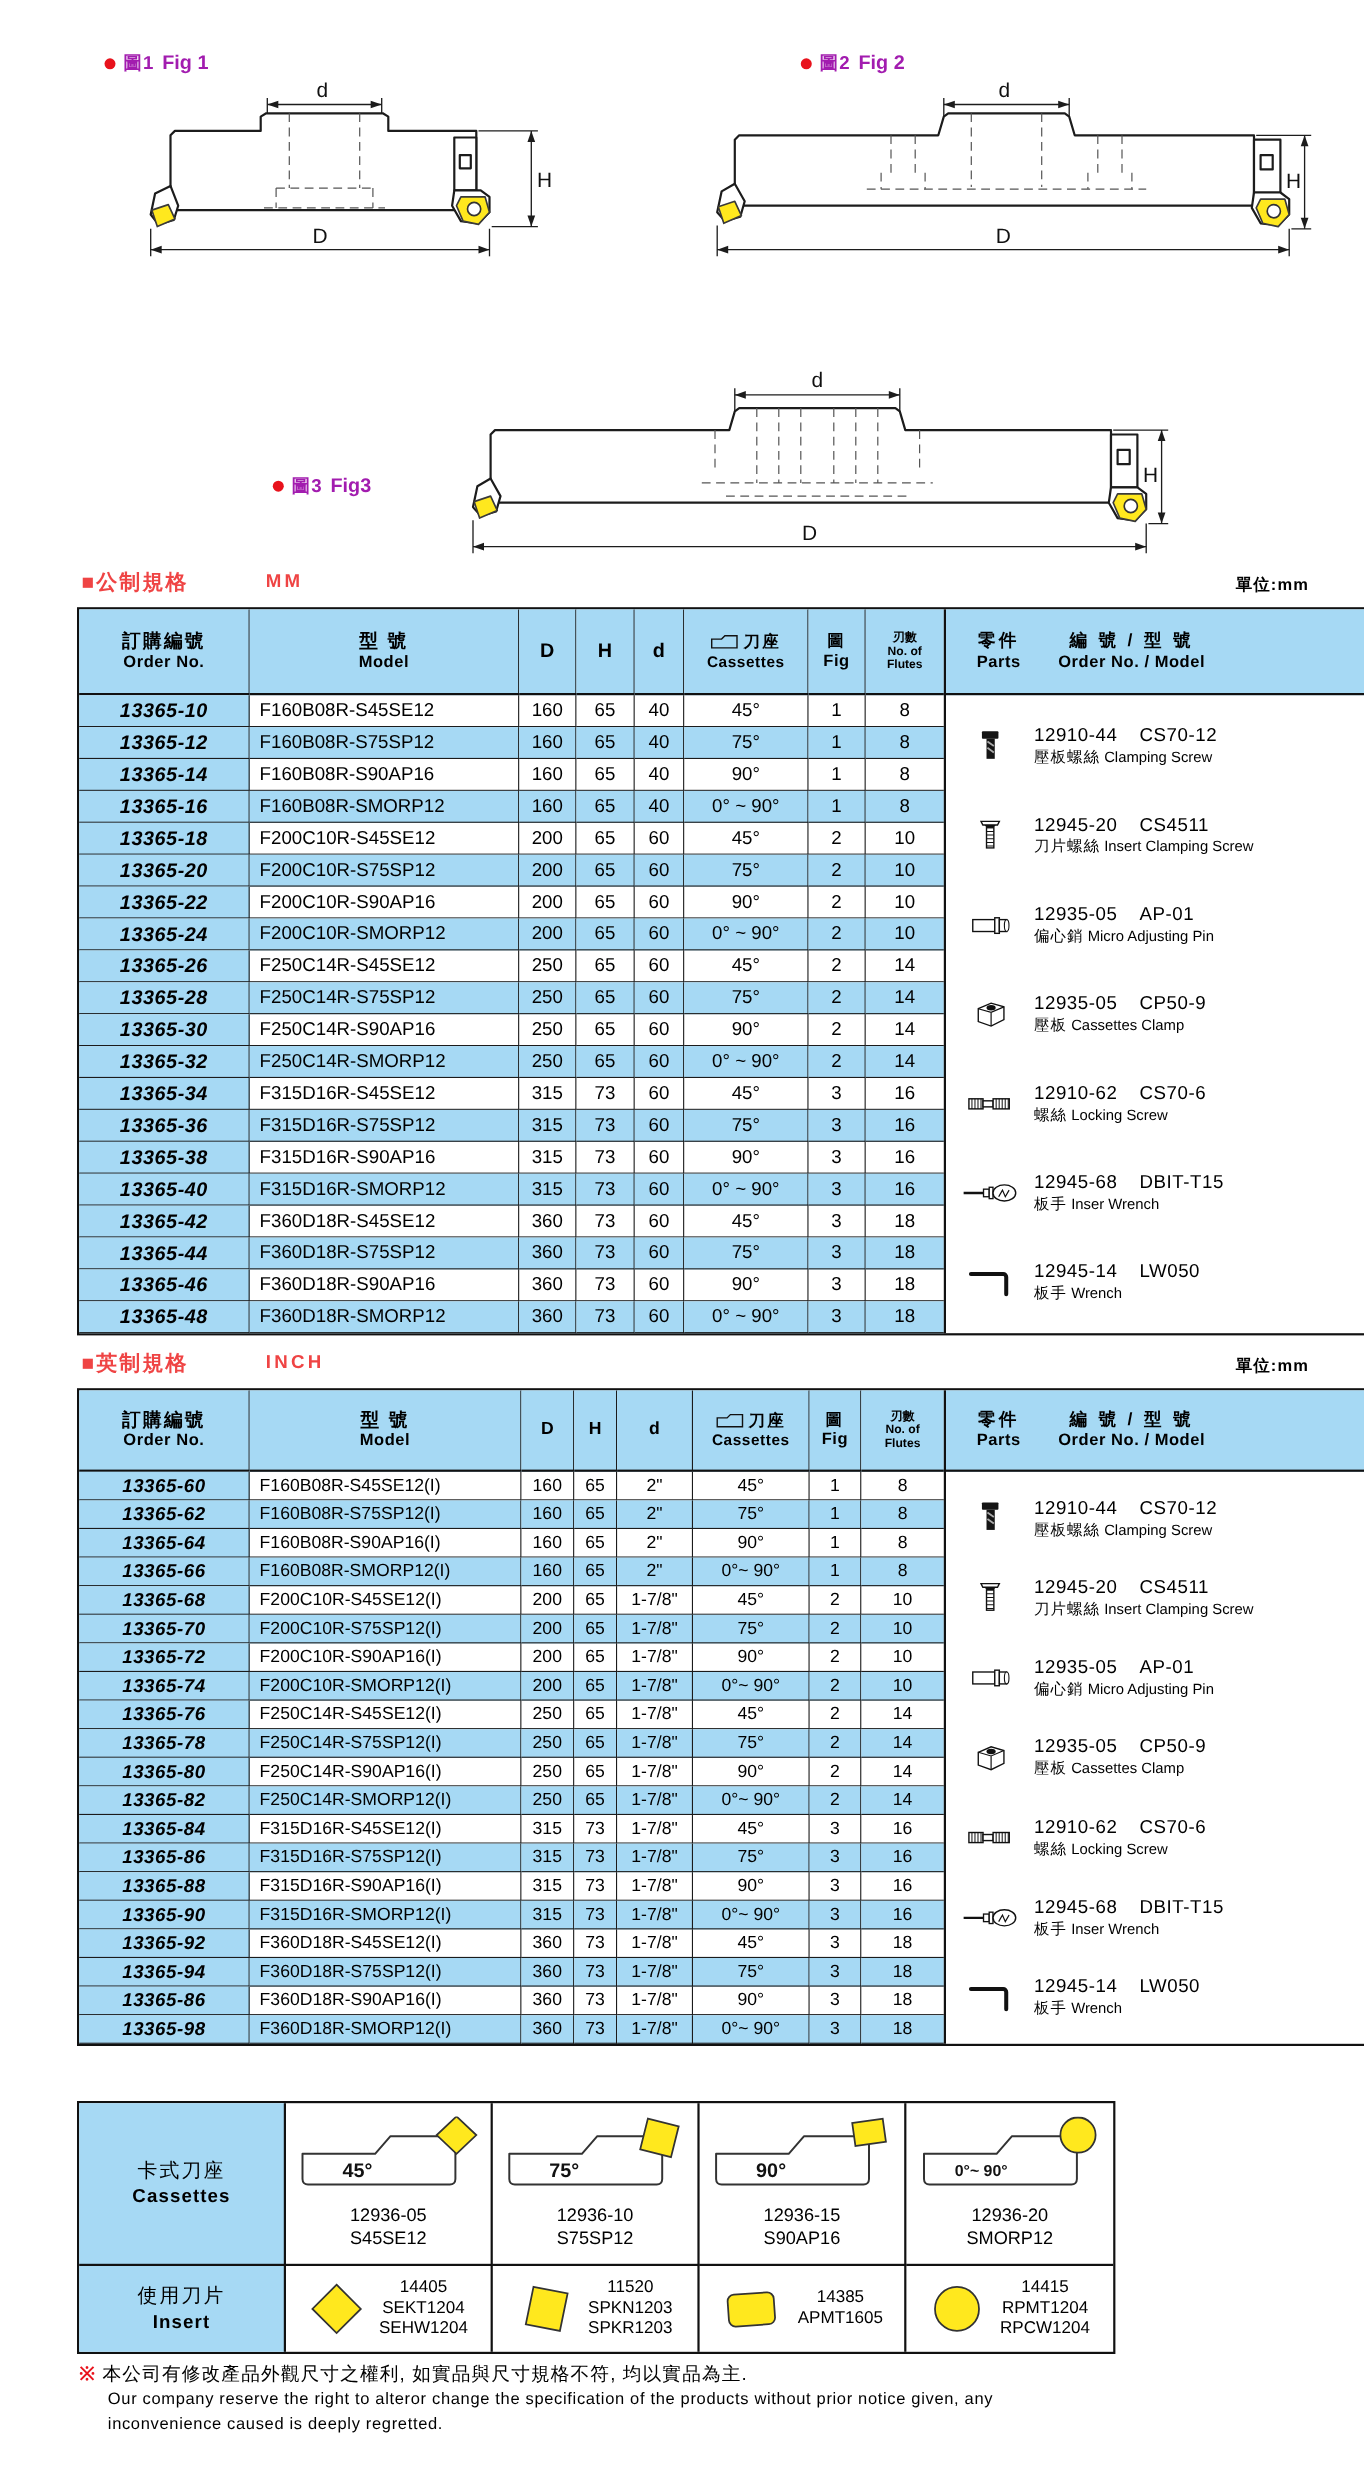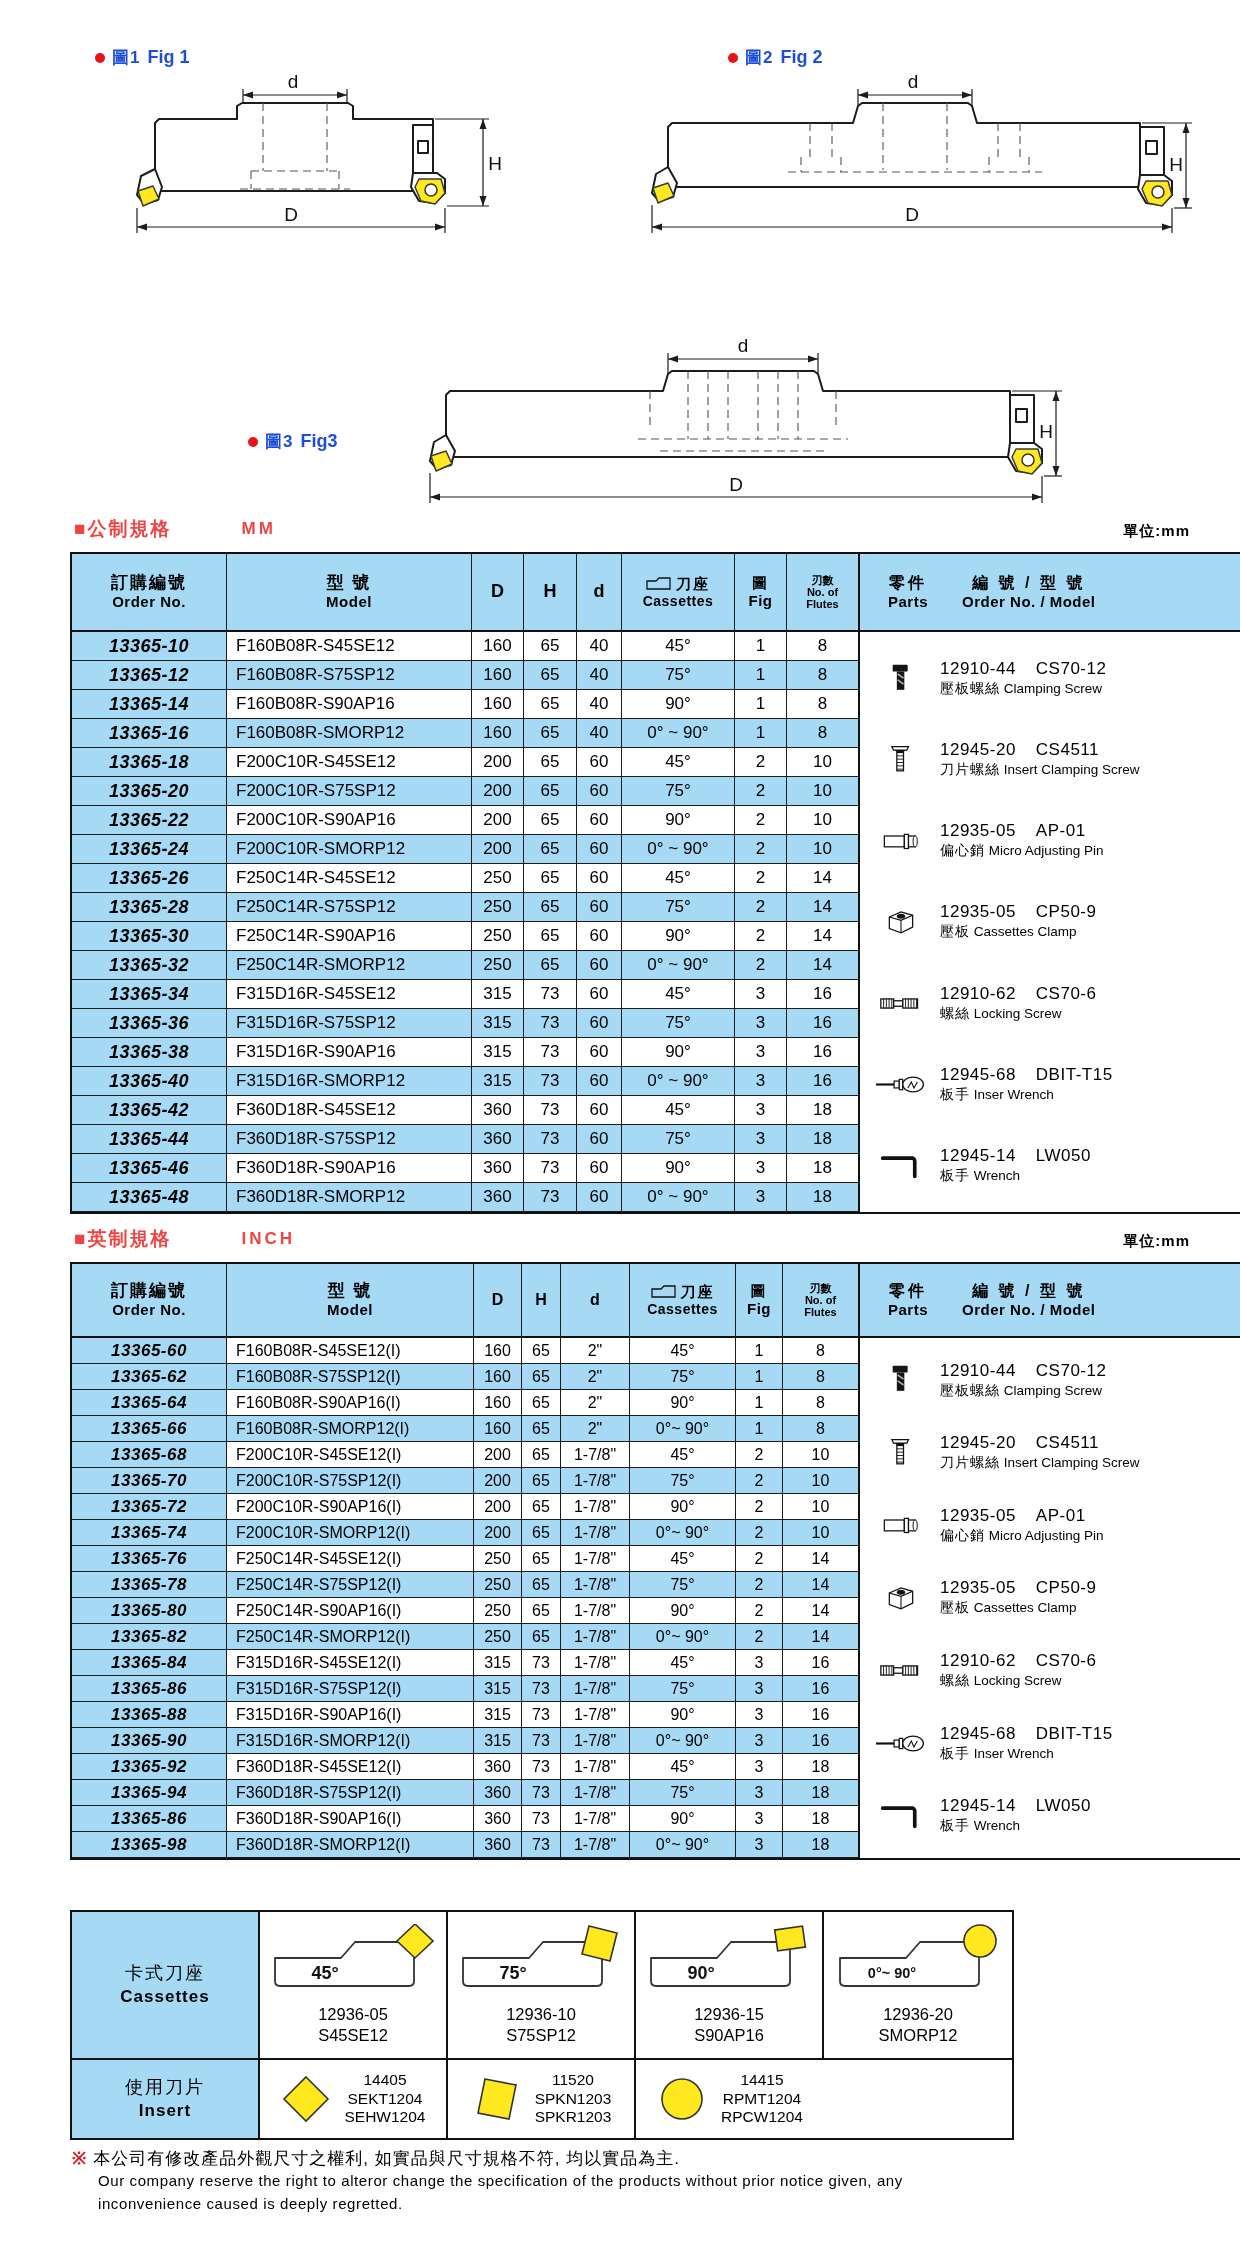--- a/index.html
+++ b/index.html
@@ -1,21 +1,21 @@
 <!DOCTYPE html>
 <html><head>
 <meta charset="utf-8">
 <style>
   html,body{margin:0;padding:0;}
   body{
     width:1240px;height:2246px;position:relative;background:#fff;overflow:hidden;
     font-family:"Liberation Sans", sans-serif;color:#000;
   }
   
-  .fig-label{position:absolute;display:flex;align-items:center;gap:7px;font-size:18px;font-weight:bold;color:#1d4ed8;}
+  .fig-label{position:absolute;display:flex;align-items:center;gap:7px;font-size:18px;font-weight:bold;color:#a21caf;}
   .fig-label .dot{width:10px;height:10px;border-radius:50%;background:#e8121c;display:inline-block;}
   .fig-label .zh{font-size:17px;letter-spacing:1px;}
   .fig-svg{position:absolute;}
   .fig-svg .body{fill:#fff;stroke:#1c1c1c;stroke-width:2;stroke-linejoin:round;}
   .fig-svg .ins{fill:#ffe81e;stroke:#3a3a3a;stroke-width:1.5;stroke-linejoin:round;}
   .fig-svg .dash line{stroke:#555;stroke-width:1.1;stroke-dasharray:8 5;}
   .fig-svg .thin{stroke:#1c1c1c;stroke-width:1.2;}
   .fig-svg .ar{fill:#1c1c1c;stroke:none;}
   .fig-svg text{font-family:"Liberation Sans",sans-serif;font-size:19px;fill:#111;text-anchor:middle;}
   
@@ -901,20 +901,29 @@
   <div class="bcell ins-cell lastr">
     <svg width="50" height="50" viewBox="0 0 50 50">
         <polygon class="yel" points="14,5 45,11 38,45 7,39"></polygon>
       </svg>
     <div class="txt">
         <div>11520</div>
         <div>SPKN1203</div>
         <div>SPKR1203</div>
       </div>
   </div>
+  <div class="bcell ins-cell lastr">
+    <svg width="56" height="50" viewBox="0 0 56 50">
+        <rect class="yel" x="7" y="11" width="42" height="29" rx="6" transform="rotate(-4 28 25)"></rect>
+      </svg>
+    <div class="txt">
+        <div>14385</div>
+        <div>APMT1605</div>
+      </div>
+  </div>
   <div class="bcell ins-cell lastc lastr">
     <svg width="50" height="50" viewBox="0 0 50 50">
         <circle class="yel" cx="25" cy="25" r="20"></circle>
       </svg>
     <div class="txt">
         <div>14415</div>
         <div>RPMT1204</div>
         <div>RPCW1204</div>
       </div>
   </div>

